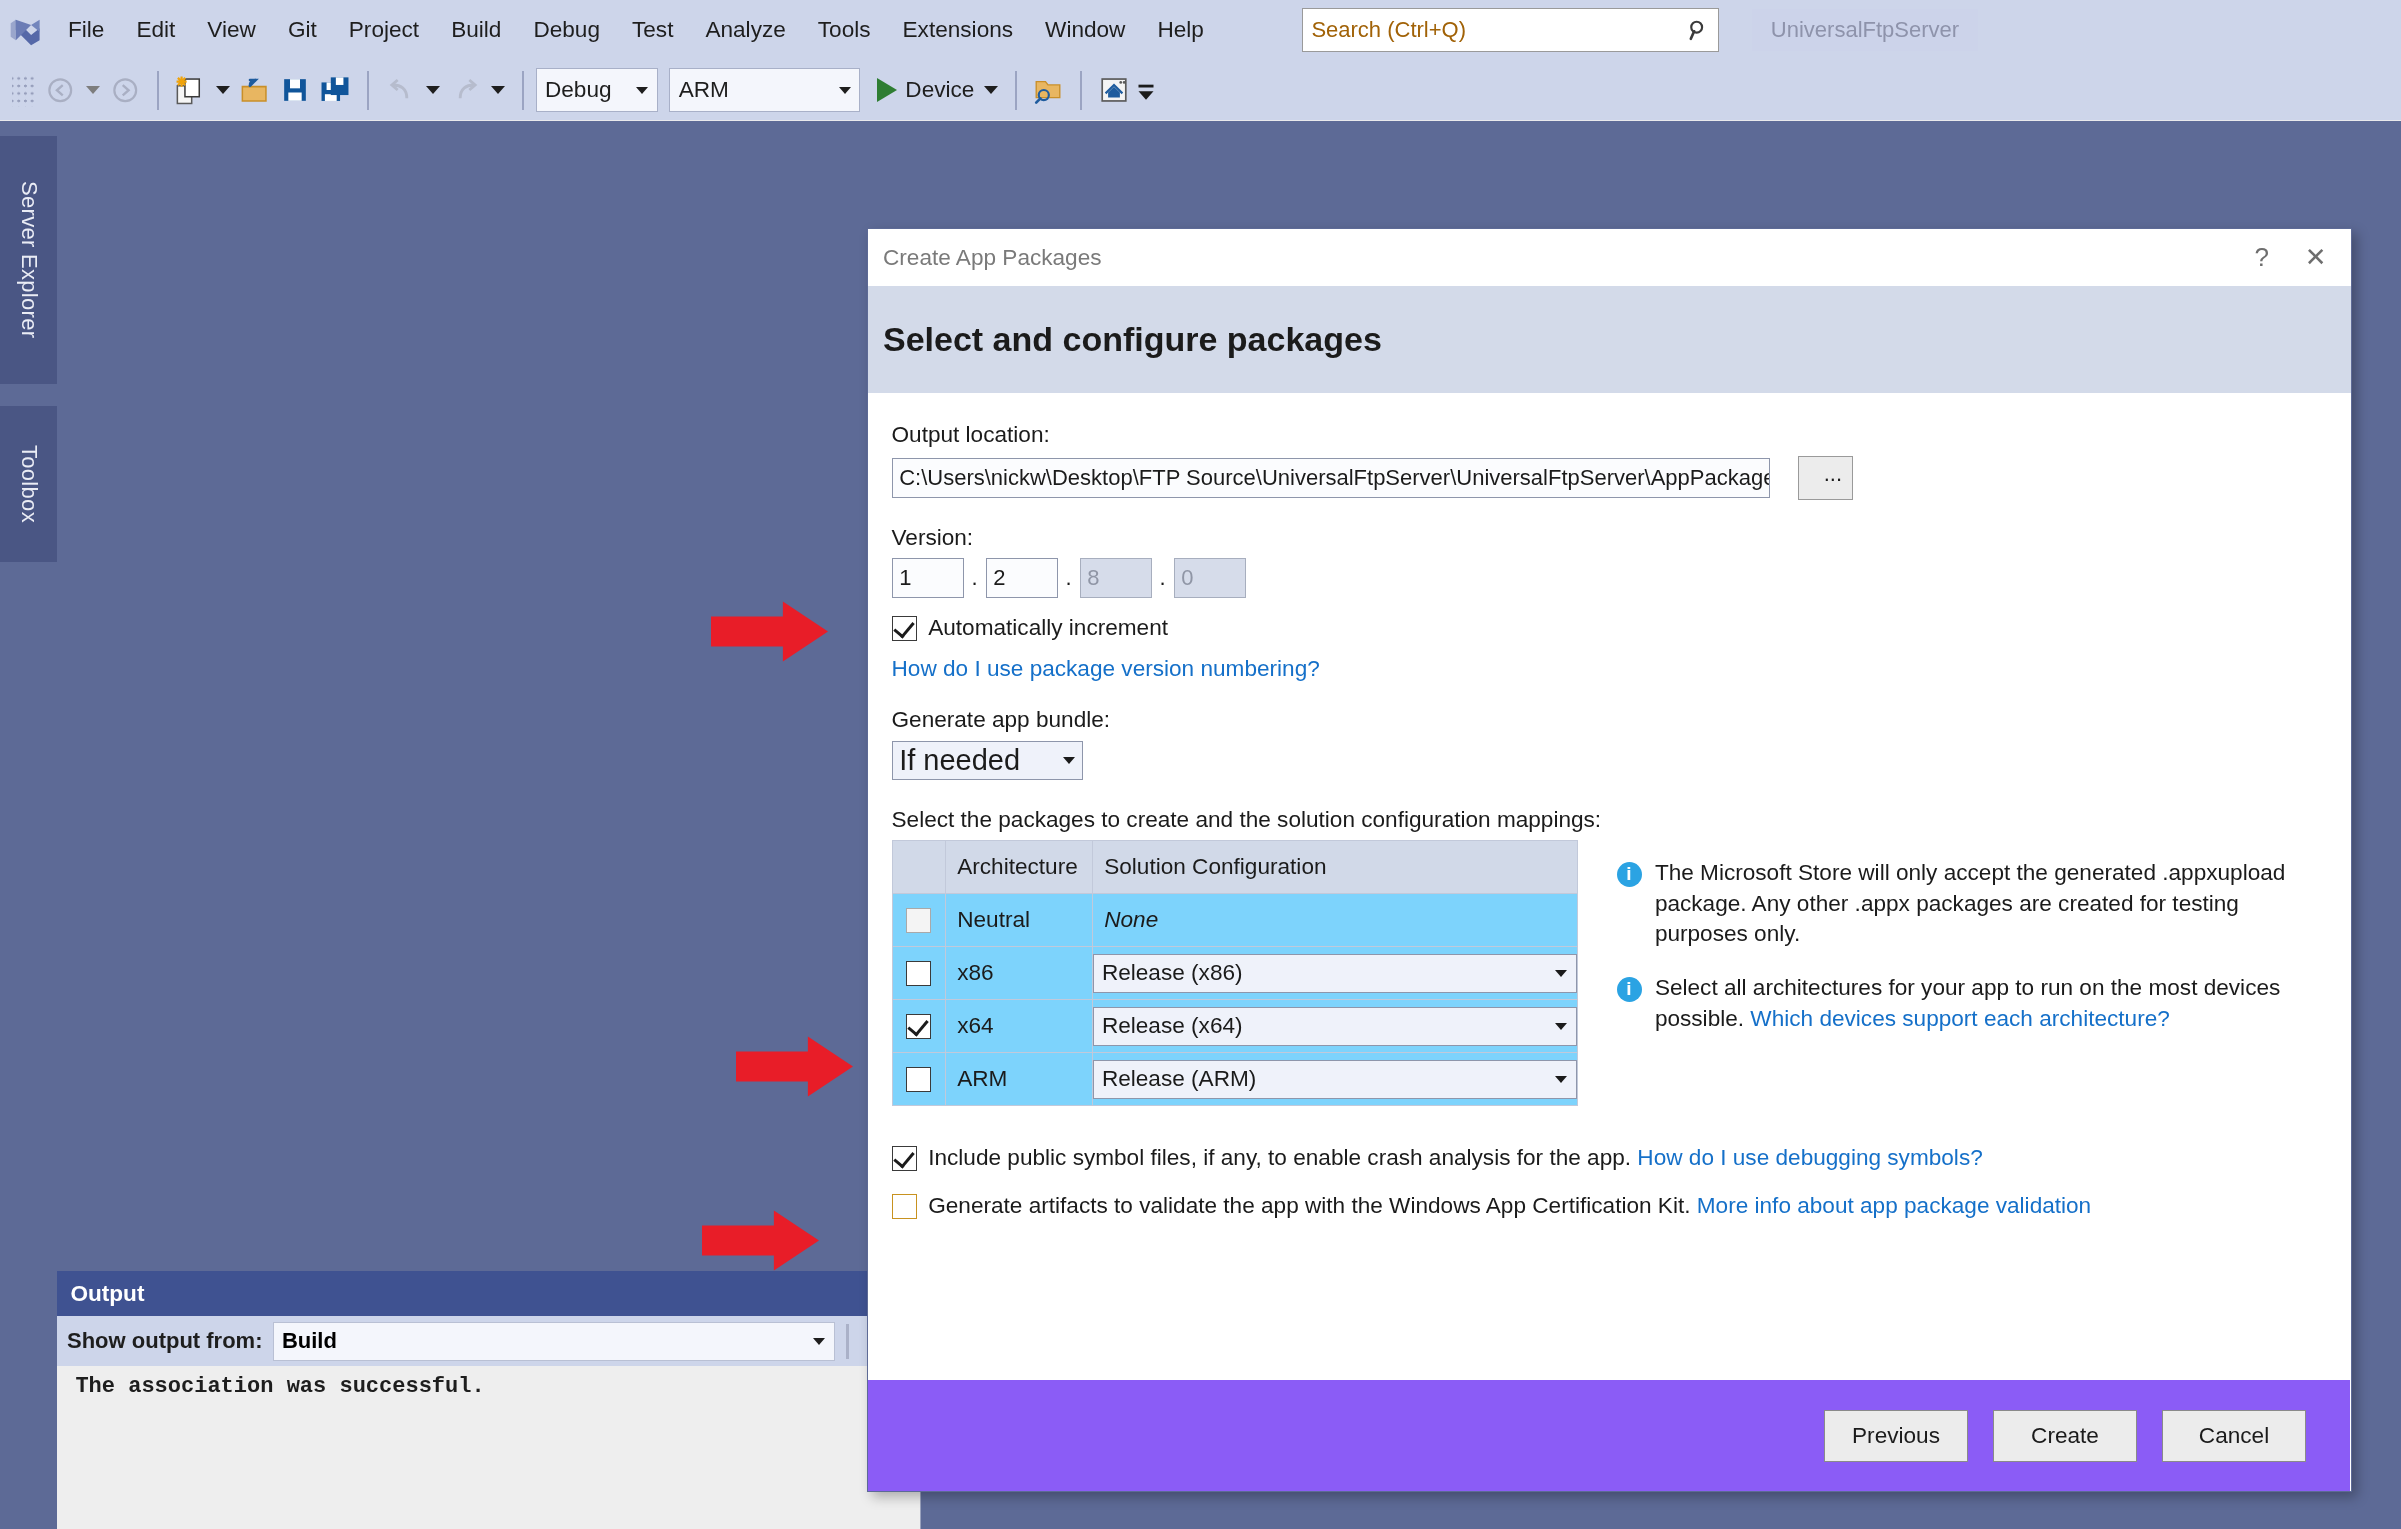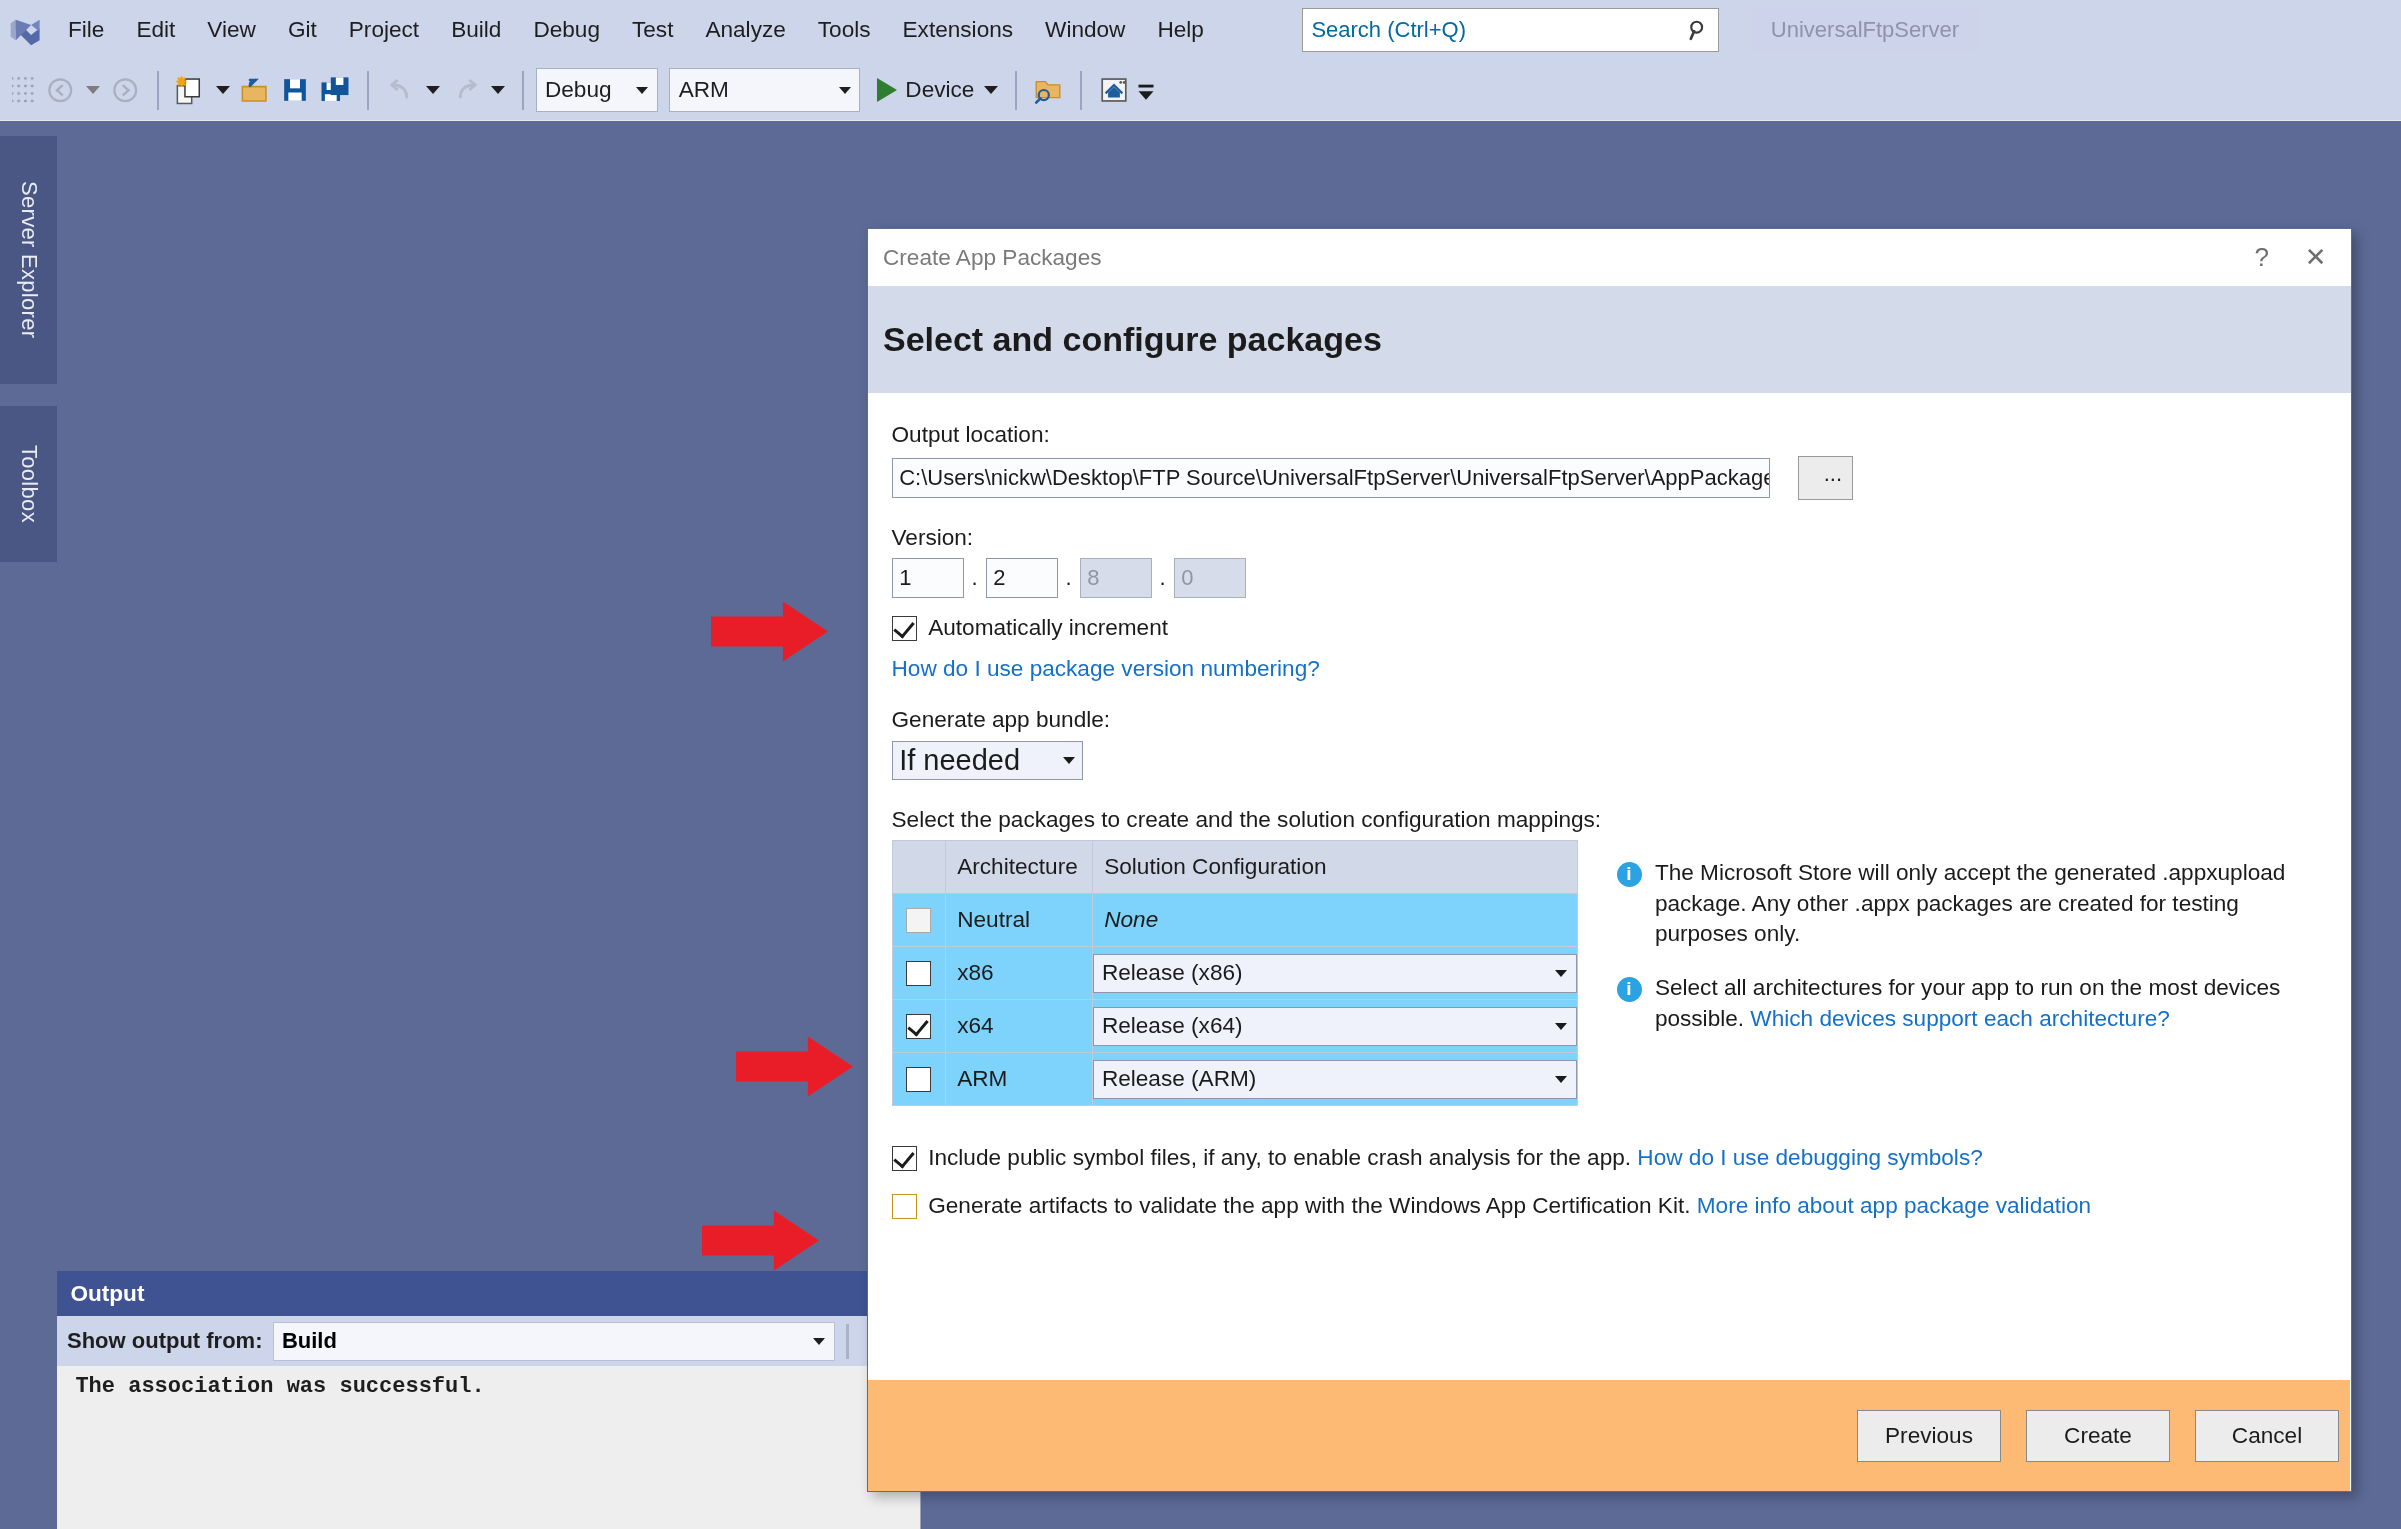--- a/index.html
+++ b/index.html
@@ -23,21 +23,21 @@
   .menu-item {
     font-size: 22.6px; color: #1e1e1e; padding: 0 16px; height: 60px;
     display: flex; align-items: center; white-space: nowrap;
   }
 
   .searchbox {
     position: absolute; left: 1302px; top: 8.4px; width: 417px; height: 44px;
     background: #ffffff; border: 0.8px solid #9a9a9a;
     display: flex; align-items: center; padding: 0 8.4px; box-sizing: border-box;
   }
-  .searchbox .ph { font-size: 22px; color: #0369a1; flex: 1; }
+  .searchbox .ph { font-size: 22px; color: #a16207; flex: 1; }
   .searchbox .mag { width: 25px; height: 25px; }
 
   .projname {
     position: absolute; left: 1752px; top: 9.2px; width: 226px; height: 42px;
     background: #ccd3ea; display: flex; align-items: center; justify-content: center;
     font-size: 22px; color: #8e93ab;
   }
 
   
   .toolbar {
@@ -220,22 +220,22 @@
 
   .info-col { margin-left: 39px; width: 696px; padding-top: 18.4px; }
   .info-item { display: flex; align-items: flex-start; margin-bottom: 23.5px; }
   .info-icon { flex: 0 0 auto; width: 25px; height: 25px; border-radius: 50%;
     background: #2ba3e3; color: #ffffff; font-size: 19px; font-weight: bold;
     display: flex; align-items: center; justify-content: center; margin-top: 3.4px; }
   .info-text { margin-left: 13.4px; font-size: 22.6px; color: #1b1b1b; line-height: 1.35; }
 
   .dlg-footer {
     position: absolute; left: 0; bottom: 0; width: 1482px; height: 111px;
-    background: #fdba74; display: flex; align-items: center; justify-content: flex-end;
-    padding-right: 11px; box-sizing: border-box;
+    background: #8b5cf6; display: flex; align-items: center; justify-content: flex-end;
+    padding-right: 44px; box-sizing: border-box;
   }
   .dlg-btn {
     width: 144px; height: 52px; background: #ececec; border: 0.8px solid #8a8a8a;
     font-size: 22.6px; color: #1b1b1b; margin-left: 25px;
     display: flex; align-items: center; justify-content: center; box-sizing: border-box;
   }
 
   
   .arrow { position: absolute; width: 117px; height: 67px; }
   #arrow-1 { left: 711px; top: 598px; }

